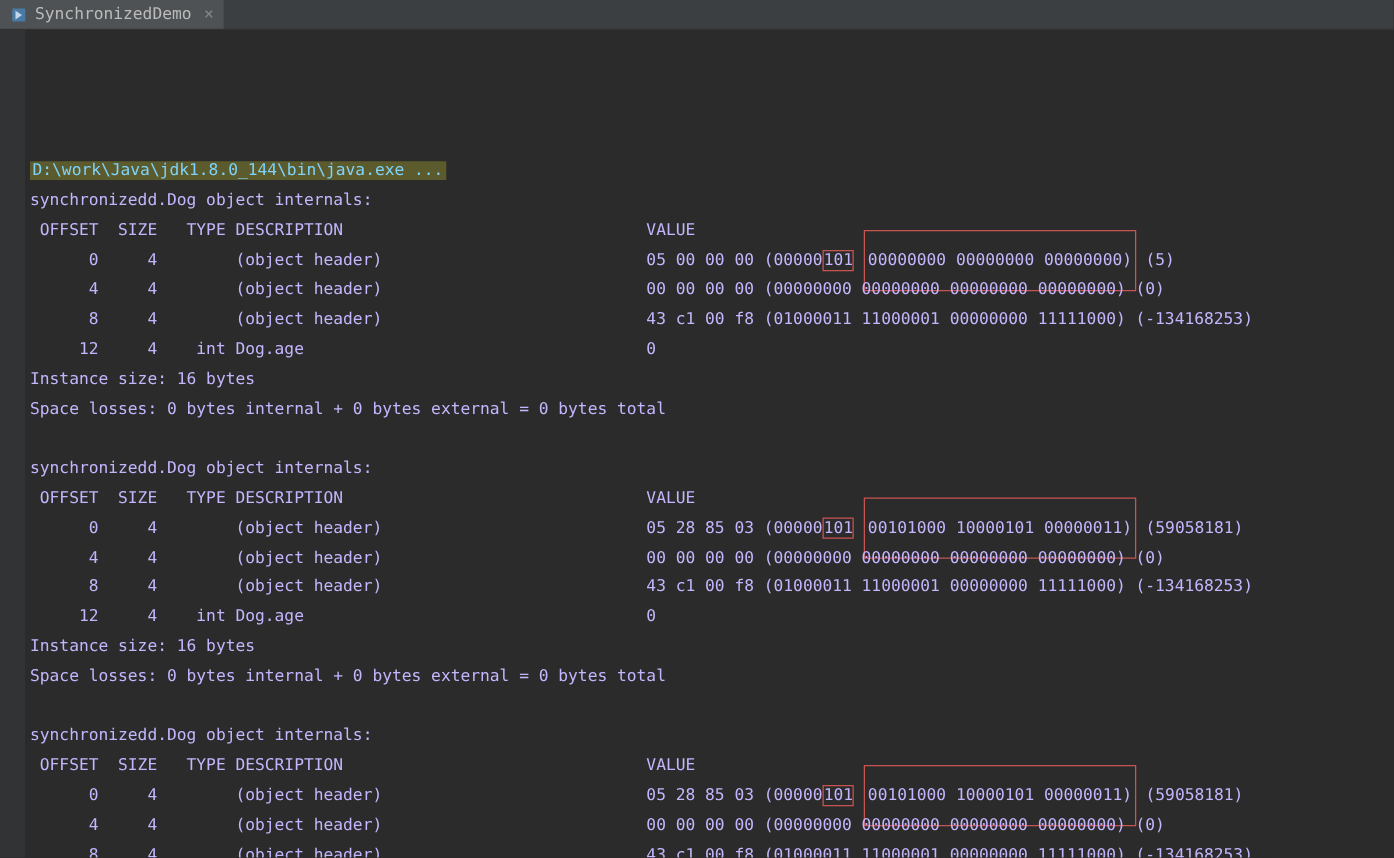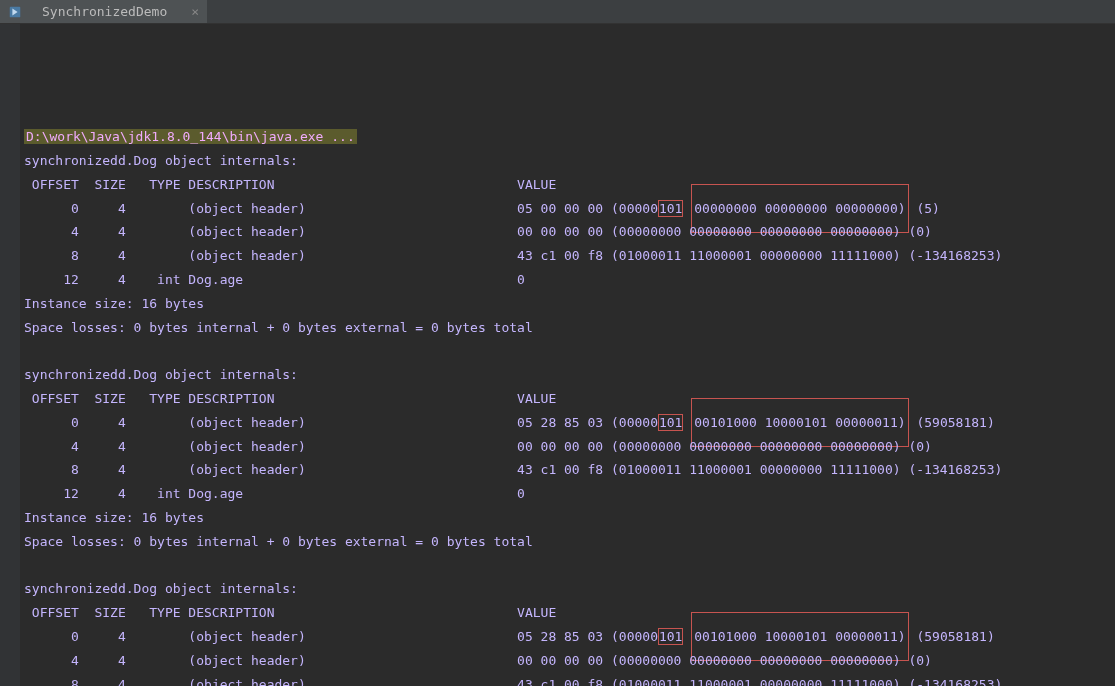--- a/index.html
+++ b/index.html
@@ -18,21 +18,21 @@
       display: flex;
       align-items: center;
       border-bottom: 1px solid #323232;
     }
     .tab {
       display: flex;
       align-items: center;
       background: #4e5254;
       height: 100%;
       padding: 0 8px;
-      gap: 20px;
+      gap: 6px;
     }
     .tab-icon {
       width: 14px;
       height: 14px;
       display: inline-flex;
     }
     .tab-title { color: #bbbbbb; }
     .tab-close { color: #888; margin-left: 4px; cursor: pointer; }
     .console {
       padding: 0 0 0 4px;
@@ -45,21 +45,21 @@
       left: 0; top: 0; bottom: 0;
       width: 20px;
       background: #313335;
     }
     .content {
       margin-left: 20px;
       padding-top: 6px;
     }
     .cmd {
       background: #5b5b2d;
-      color: #f0abfc;
+      color: #7dd3fc;
       padding: 0 2px;
     }
     .line { color: #c4b5fd; }
     .hl1 {
       border: 1px solid #c75450;
       padding: 0 0px;
       display: inline;
       text-align: right;
     }
     .hl2 {

